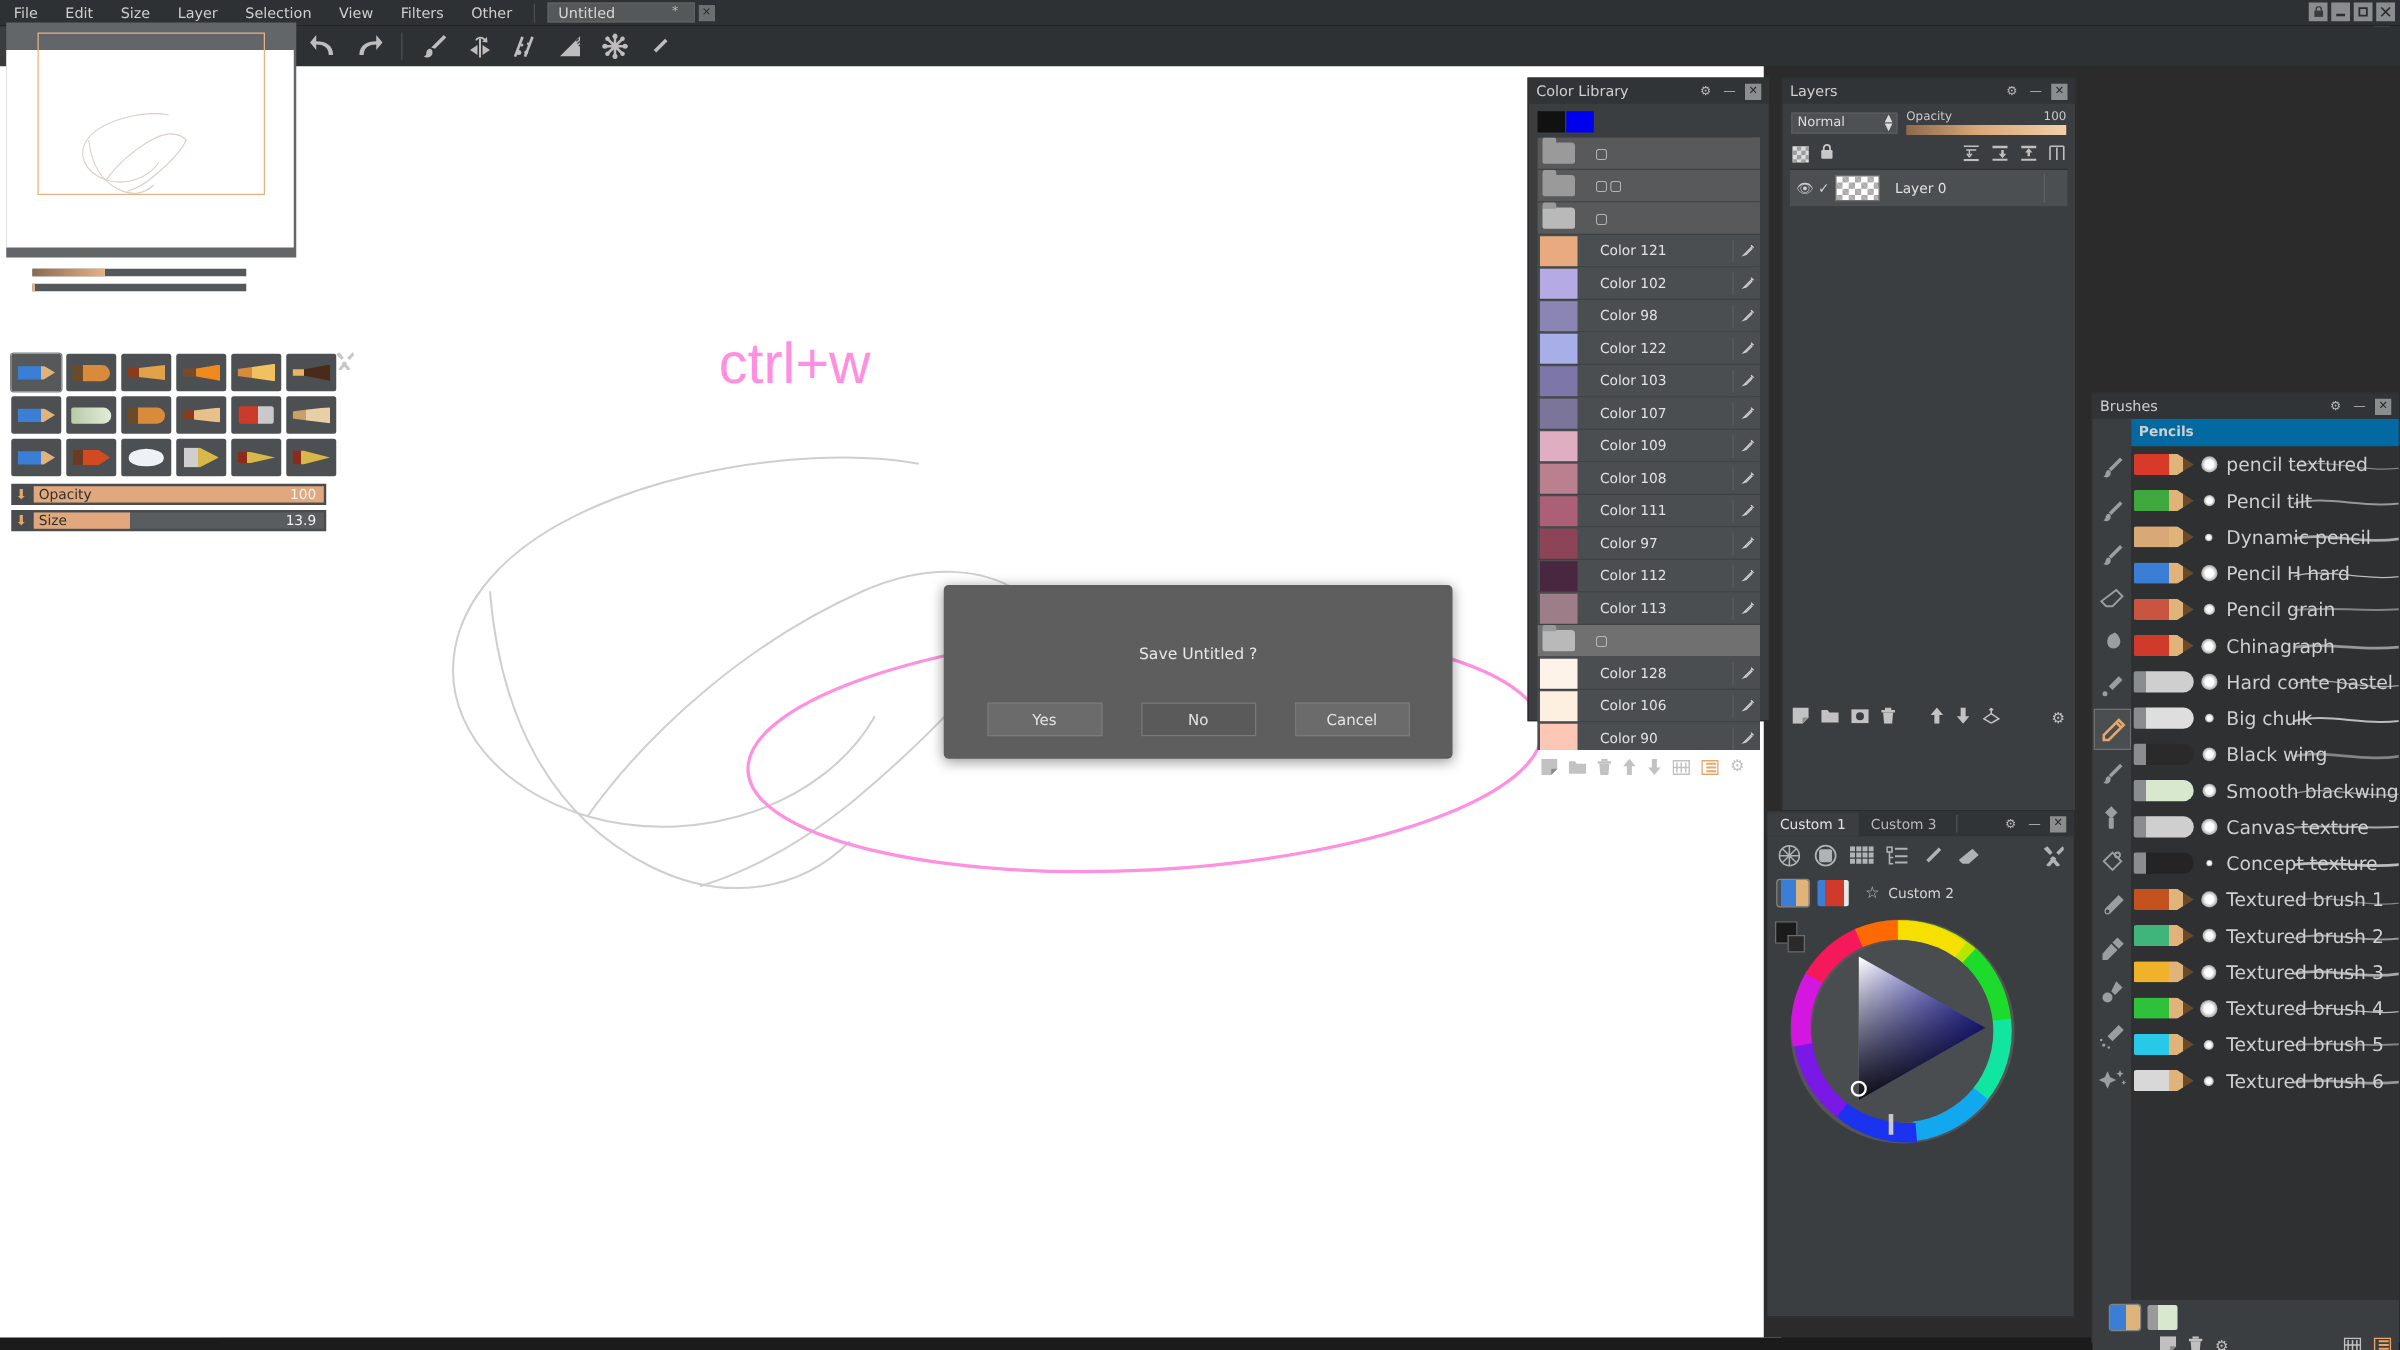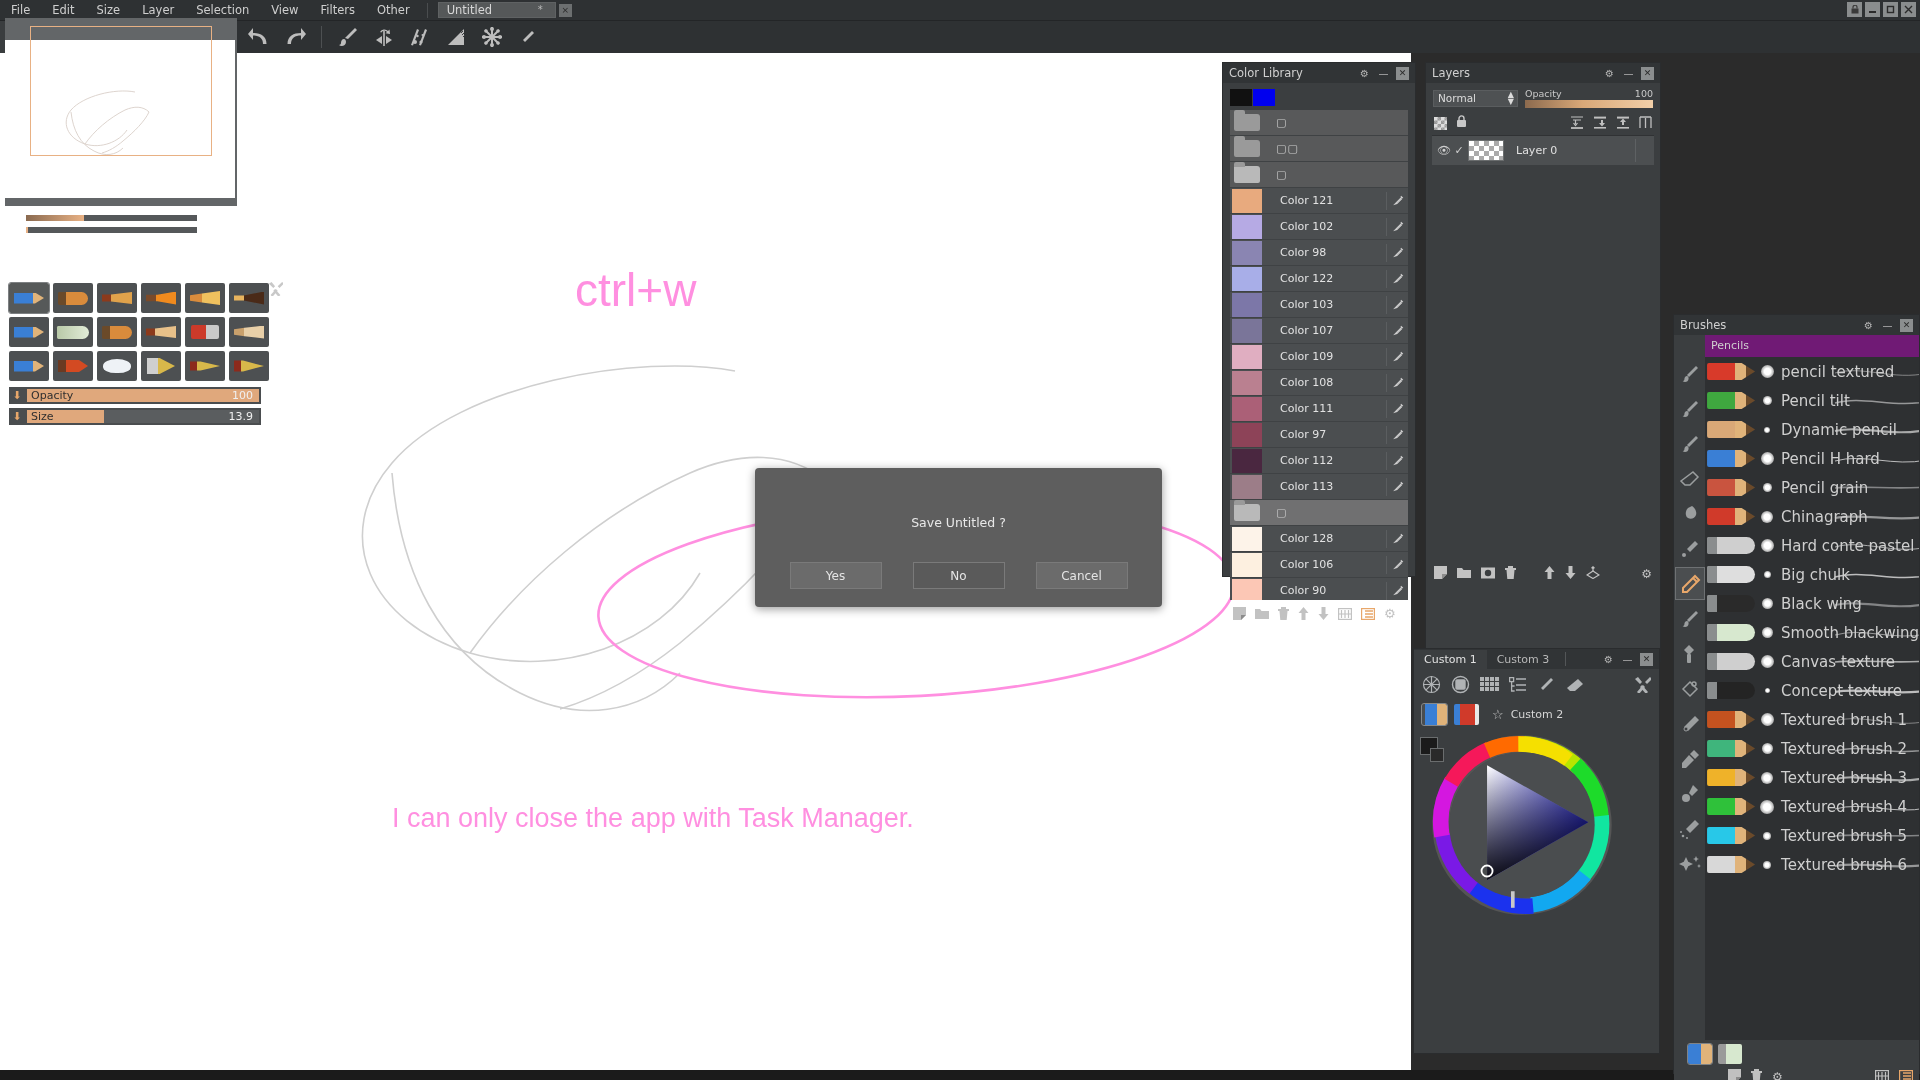--- a/index.html
+++ b/index.html
@@ -192,21 +192,21 @@
   
   #brushesPanel { left: 1673px; top: 314px; width: 247px; height: 760px; }
   .br-body { display: flex; height: 705px; }
   .br-sidebar { width: 36px; background: #3b3e40; padding-top: 22px;
     display: flex; flex-direction: column; align-items: center; gap: 2px; }
   .br-tool { width: 30px; height: 33px; display: flex; align-items: center;
     justify-content: center; }
   .br-tool.sel { background: #4b4e50; border: 1px solid #6e7173; }
   .br-main { flex: 1; background: #2e3032; }
   .br-group { font-size: 11px; color: #cfcfcf; padding: 4px 0 5px 6px;
-    background: #701a75; }
+    background: #0369a1; font-weight: bold; }
   .br-item { height: 29px; display: flex; align-items: center; position: relative;
     overflow: hidden; }
   .br-icon { width: 48px; height: 17px; margin-left: 2px; border-radius: 2px; }
   .br-tip { width: 24px; display: flex; align-items: center; justify-content: center;}
   .br-dot { border-radius: 50%; background: radial-gradient(circle,#fff 35%,#5a5a5a 100%); }
   .br-name { font-size: 15px; color: #cfcfcf; margin-left: 2px;
     white-space: nowrap; z-index: 2; }
   .br-stroke { position: absolute; left: 128px; right: 2px; top: 4px; height: 20px;
     opacity: .85; }
   .br-footer { background: #3b3e40; padding: 4px 6px; }
@@ -404,21 +404,20 @@
       <g fill="none" stroke="#cfcfcf" stroke-width="1.6">
         <path d="M735 318 C640 300, 460 330, 392 410 C330 482, 370 570, 470 600 C560 626, 660 590, 700 520"></path>
         <path d="M392 420 C400 520, 440 600, 520 640 C580 670, 640 660, 680 620"></path>
         <path d="M470 600 C520 530, 600 460, 690 420 C740 398, 790 398, 826 428"></path>
         <path d="M826 428 C800 480, 740 540, 680 590 C640 622, 600 644, 560 656"></path>
       </g>
 
       <ellipse cx="916" cy="547" rx="318" ry="96" fill="none" stroke="#ff8fe0" stroke-width="2.6" transform="rotate(-3 916 547)"></ellipse>
     </svg>
     <div class="anno anno-ctrlw">ctrl+w</div>
-    <div class="anno anno-line2">I can only close the app with Task Manager.</div>
   </div>
   <div class="canvas-scroll-h"></div>
   <div class="canvas-bottom-strip"></div>
 
   <div class="panel" id="colorLibrary">
     <div class="panel-title">
       <span class="ttl">Color Library</span>
       <span class="panel-btns">
         <span class="pb">⚙</span>
         <span class="pb">—</span>

